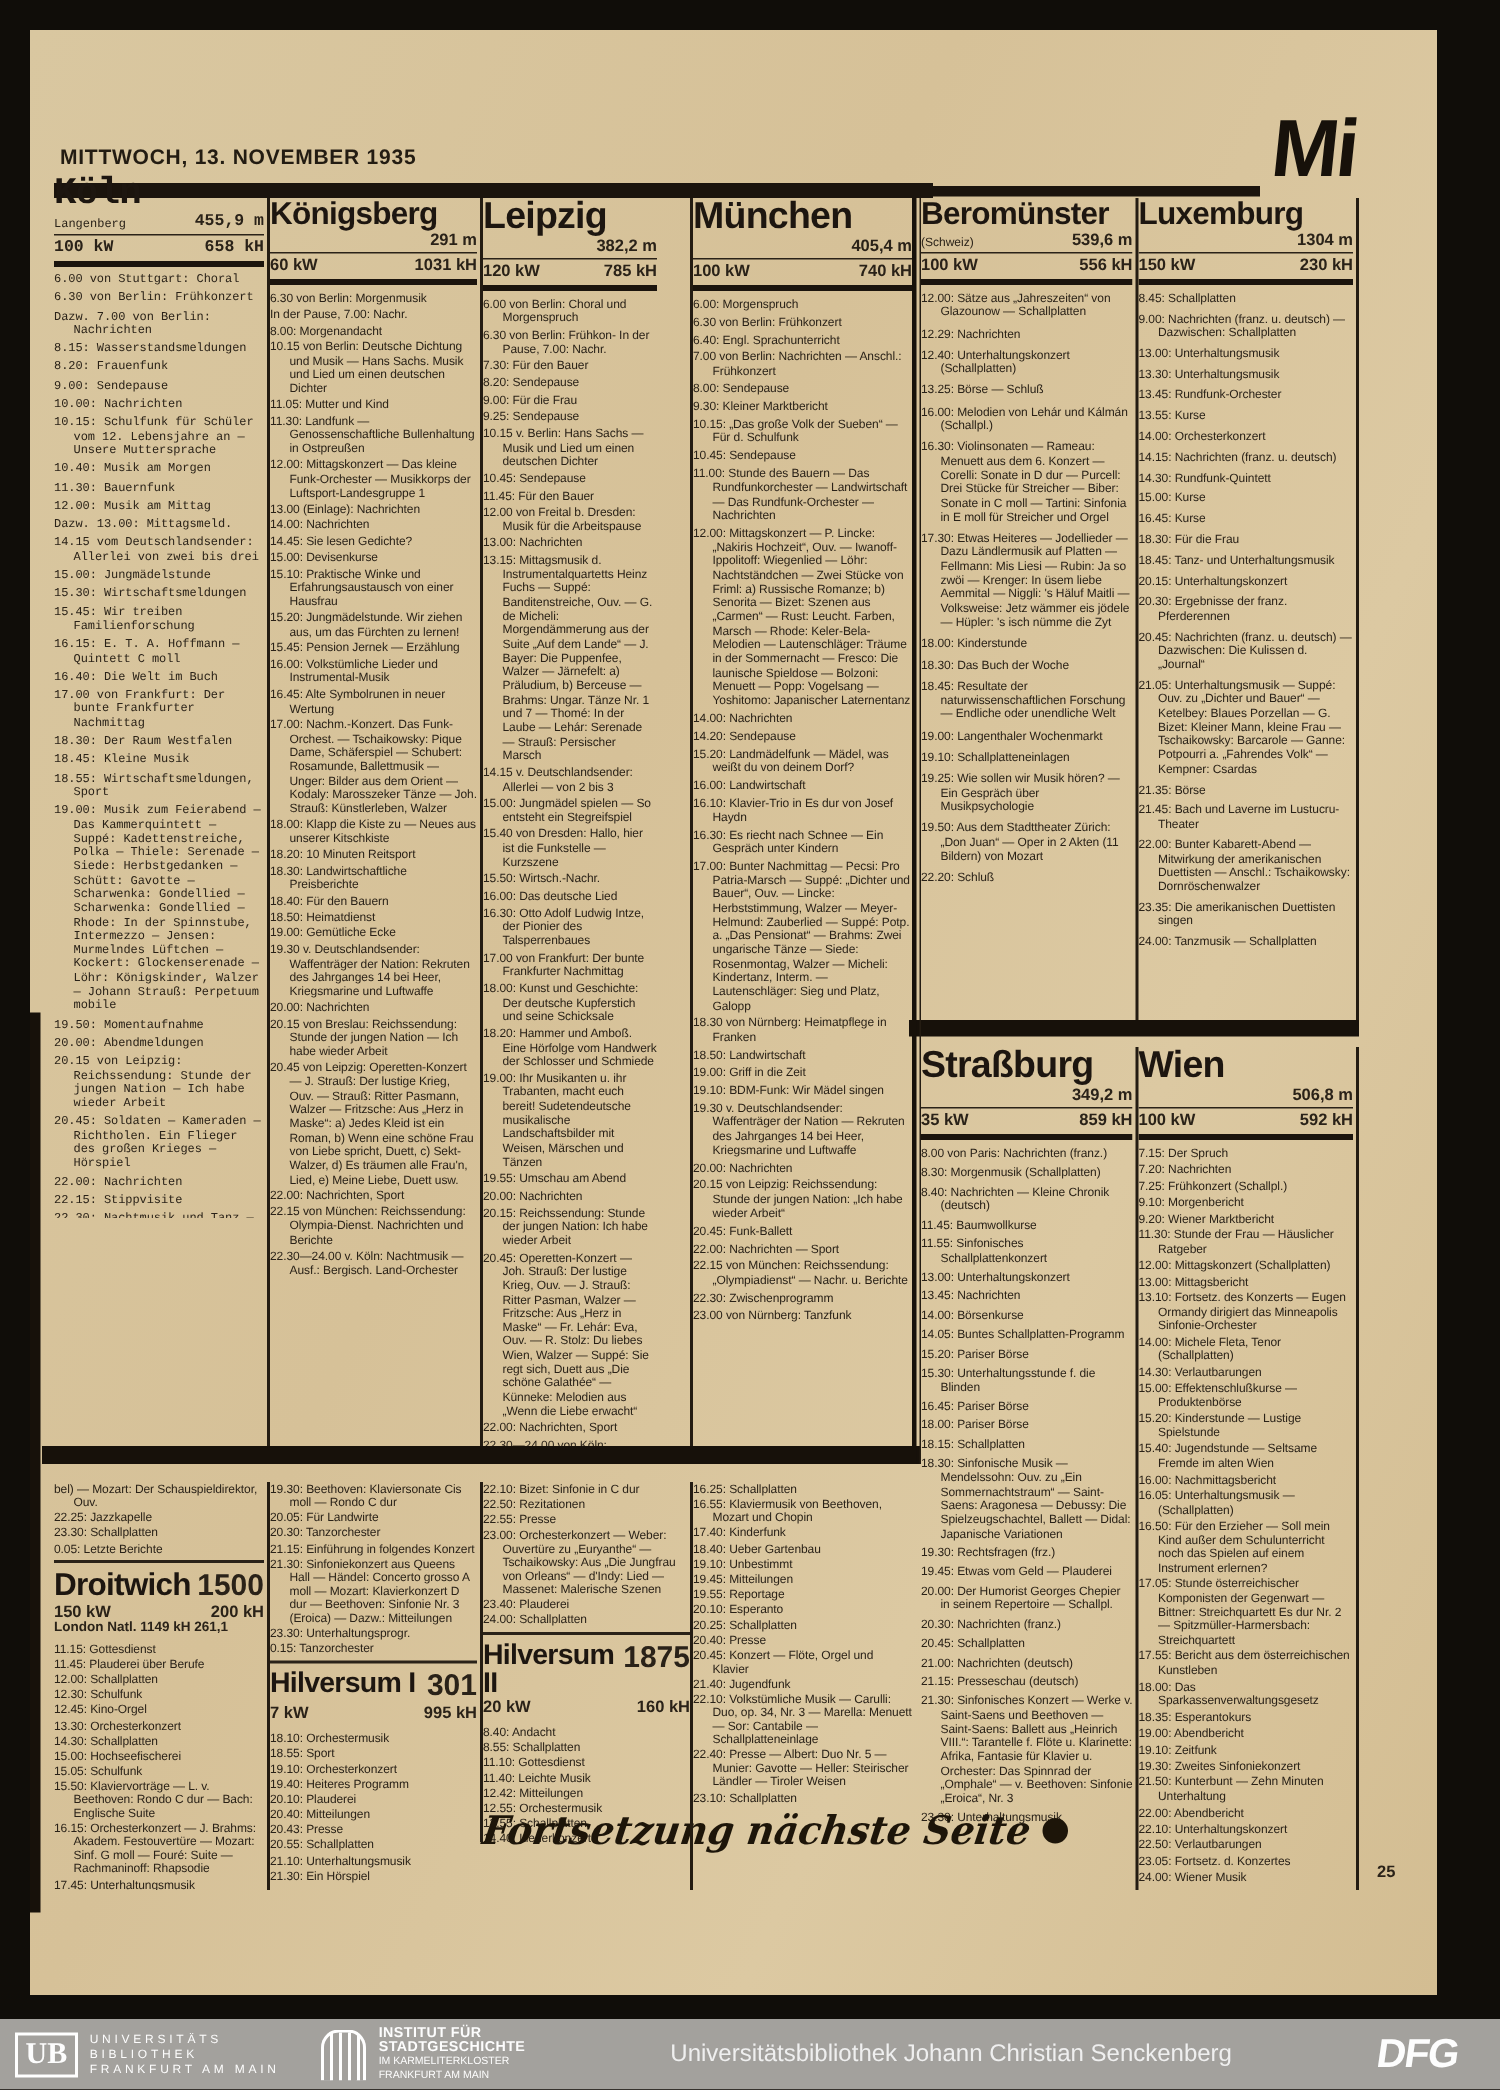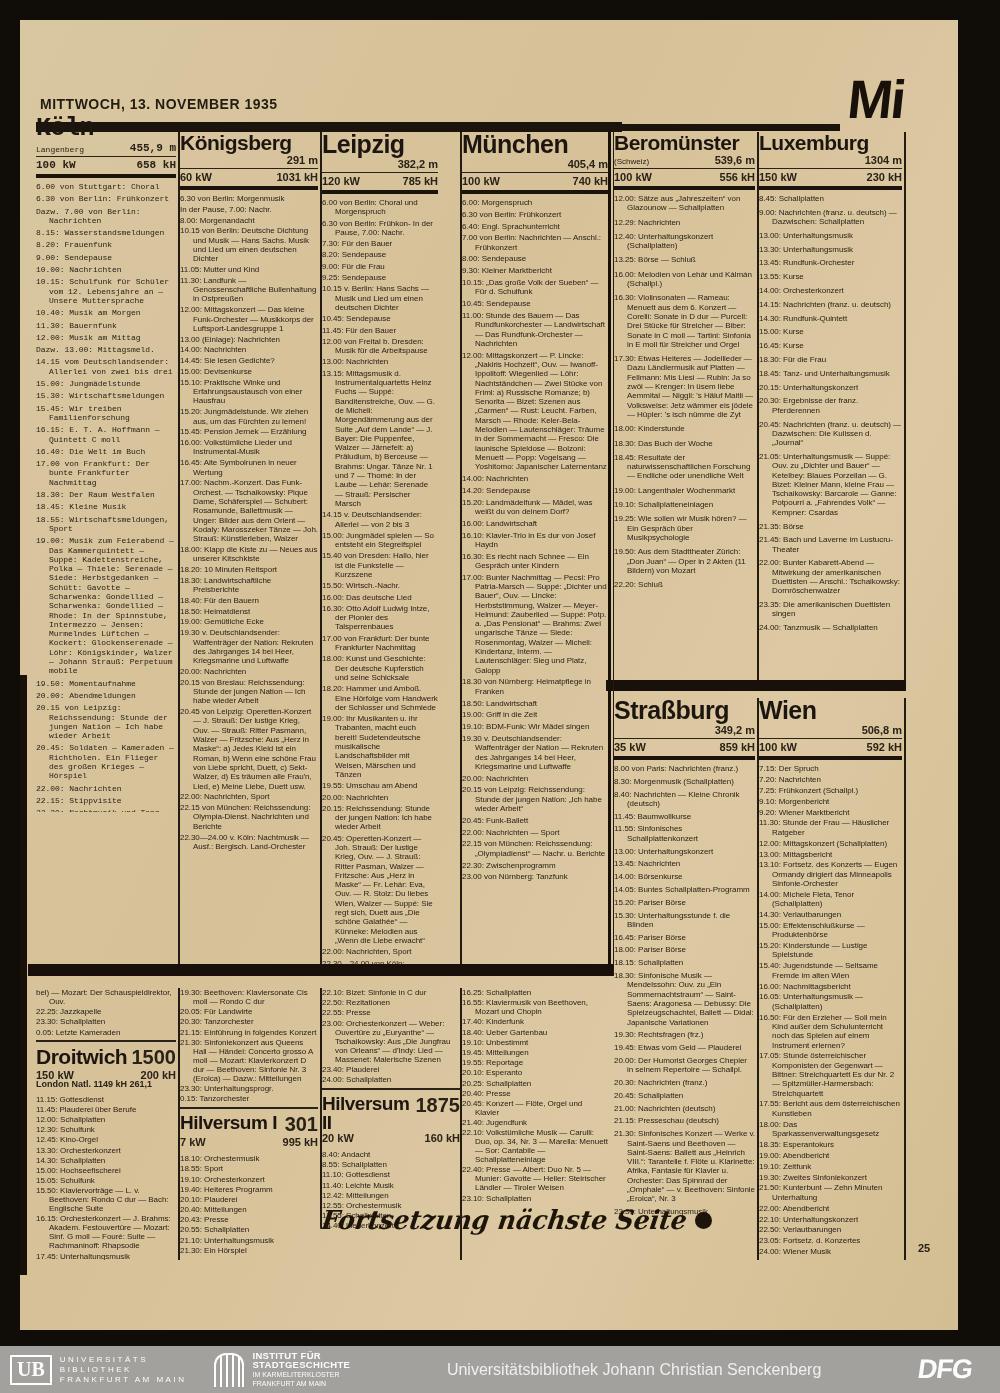--- a/index.html
+++ b/index.html
@@ -418,21 +418,21 @@
   </div>
 
   <div class="hband" style="left:8px;top:944px;width:586px;height:12px;"></div>
 
   <div class="col" style="left:16px;top:968px;width:140px;height:272px;">
     <div class="entries g12">
 
     <div class="entry">bel) — Mozart: Der Schauspieldirektor, Ouv.</div>
         <div class="entry">22.25: Jazzkapelle</div>
         <div class="entry">23.30: Schallplatten</div>
-        <div class="entry">0.05: Letzte Kameraden</div>
+        <div class="entry">0.05: Letzte Berichte</div>
       </div>
     <div style="border-top:2px solid #2a2218;margin:3px 0 4px;"></div>
     <div class="st-head" style="border-bottom:none;">
       <div class="headrow">
           <span class="st-name sm">Droitwich</span>
           <span class="bigwave">1500</span>
         </div>
       <div class="st-pow" style="padding:0;">
           <span>150 kW</span>
           <span>200 kH</span>

